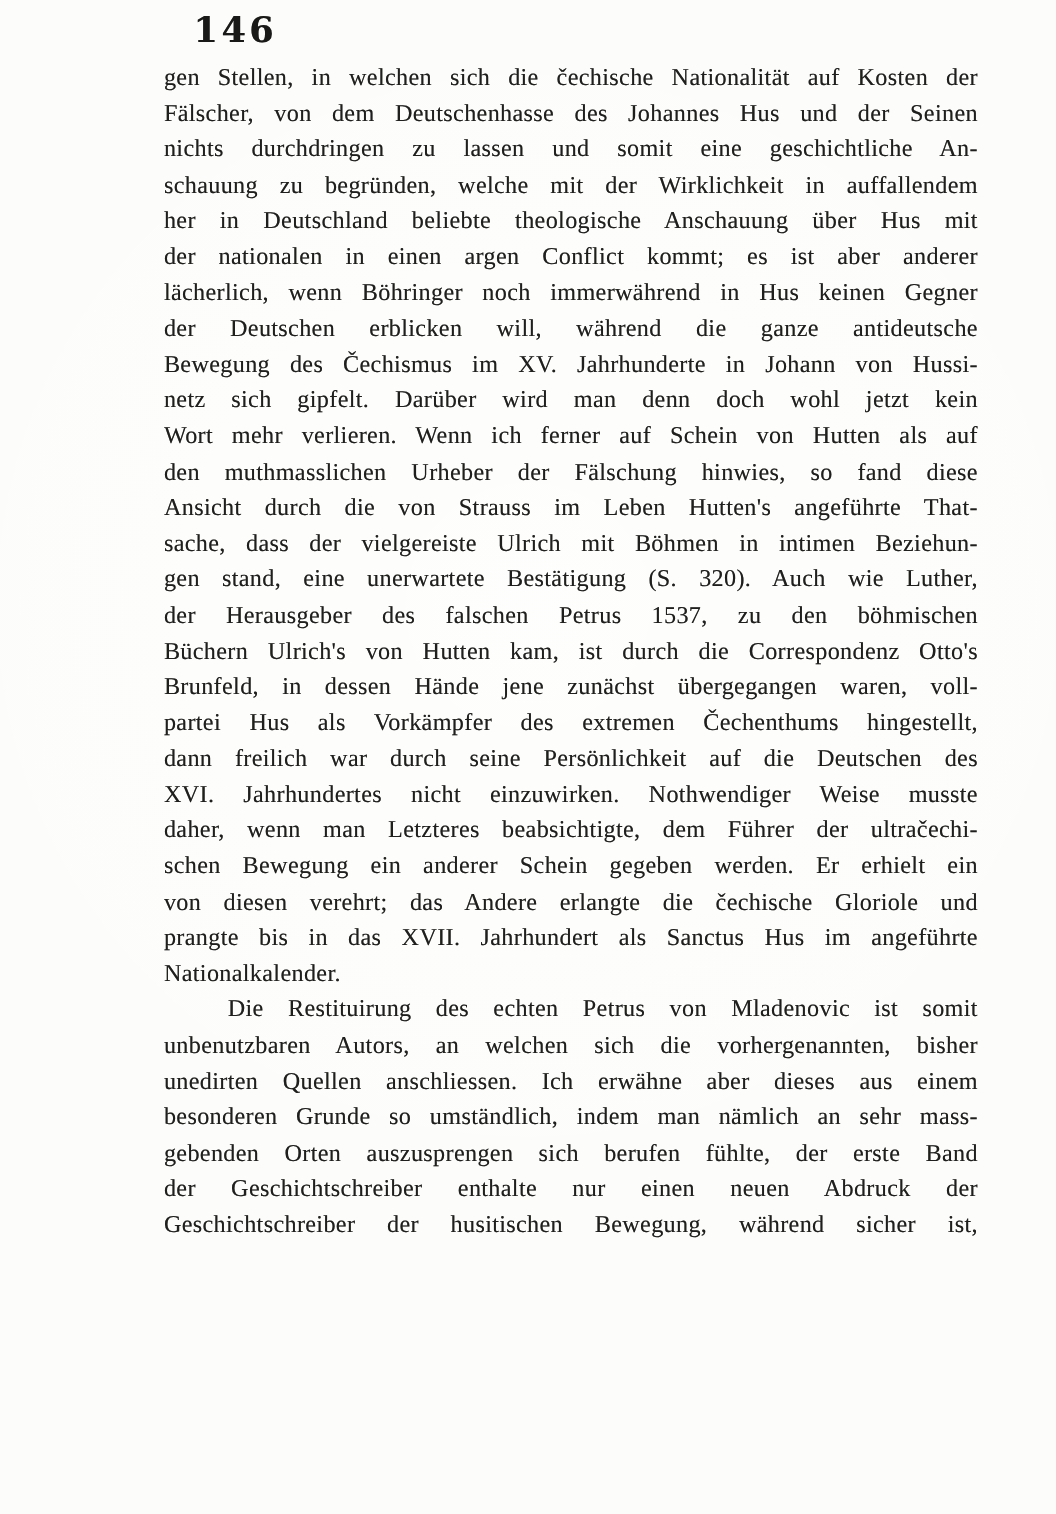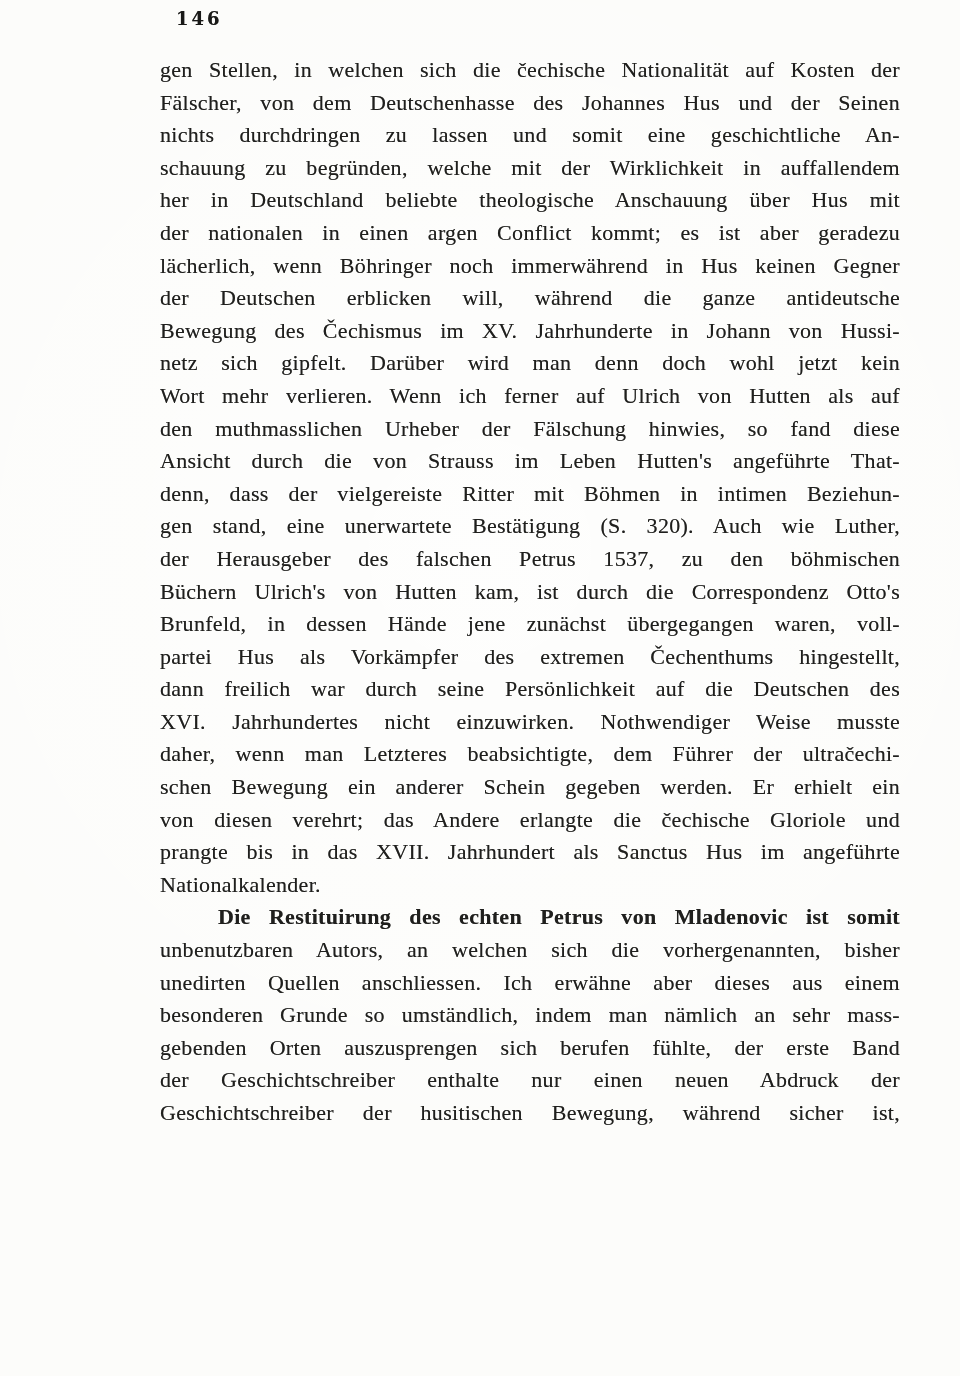--- a/index.html
+++ b/index.html
@@ -20,73 +20,72 @@
       radial-gradient(circle at 50% 40%, rgba(255,255,255,0.6), rgba(0,0,0,0) 70%),
       #fcfcfa;
     font-family: "Liberation Serif", "DejaVu Serif", serif;
     color: #1f1f1d;
   }
   .page-number {
     position: absolute;
     left: 176px;
     top: 8px;
     font-family: "DejaVu Serif", serif;
-    font-size: 18px;
+    font-size: 32px;
     font-weight: 700;
     letter-spacing: 3px;
     color: #191917;
     text-shadow: 0 0 0.6px rgba(30,30,30,0.6);
     text-align: right;
   }
   .text-block {
     position: absolute;
-    left: 160px;
+    left: 149px;
     top: 54px;
     width: 740px;
   }
   .line {
     font-size: 22px;
     line-height: 32.6px;
     height: 32.6px;
     letter-spacing: 0.3px;
     text-align: justify;
     text-align-last: justify;
     white-space: normal;
     overflow: visible;
     text-shadow: 0 0 0.6px rgba(35,35,33,0.55);
   }
   .line.left {
     text-align: left;
     text-align-last: left;
   }
   .line.indent {
     text-indent: 58px;
-    font-weight: bold;
   }
 </style>
 </head>
 <body>
 
 <div class="page">
   <div class="page-number">146</div>
   <div class="text-block">
     <div class="line">gen Stellen, in welchen sich die čechische Nationalität auf Kosten der</div>
     <div class="line">Fälscher, von dem Deutschenhasse des Johannes Hus und der Seinen</div>
     <div class="line">nichts durchdringen zu lassen und somit eine geschichtliche An-</div>
     <div class="line">schauung zu begründen, welche mit der Wirklichkeit in auffallendem</div>
     <div class="line">her in Deutschland beliebte theologische Anschauung über Hus mit</div>
-    <div class="line">der nationalen in einen argen Conflict kommt; es ist aber geradezu</div>
+    <div class="line">der nationalen in einen argen Conflict kommt; es ist aber anderer</div>
     <div class="line">lächerlich, wenn Böhringer noch immerwährend in Hus keinen Gegner</div>
     <div class="line">der Deutschen erblicken will, während die ganze antideutsche</div>
     <div class="line">Bewegung des Čechismus im XV. Jahrhunderte in Johann von Hussi-</div>
     <div class="line">netz sich gipfelt. Darüber wird man denn doch wohl jetzt kein</div>
-    <div class="line">Wort mehr verlieren. Wenn ich ferner auf Ulrich von Hutten als auf</div>
+    <div class="line">Wort mehr verlieren. Wenn ich ferner auf Schein von Hutten als auf</div>
     <div class="line">den muthmasslichen Urheber der Fälschung hinwies, so fand diese</div>
     <div class="line">Ansicht durch die von Strauss im Leben Hutten's angeführte That-</div>
-    <div class="line">denn, dass der vielgereiste Ritter mit Böhmen in intimen Beziehun-</div>
+    <div class="line">sache, dass der vielgereiste Ulrich mit Böhmen in intimen Beziehun-</div>
     <div class="line">gen stand, eine unerwartete Bestätigung (S. 320). Auch wie Luther,</div>
     <div class="line">der Herausgeber des falschen Petrus 1537, zu den böhmischen</div>
     <div class="line">Büchern Ulrich's von Hutten kam, ist durch die Correspondenz Otto's</div>
     <div class="line">Brunfeld, in dessen Hände jene zunächst übergegangen waren, voll-</div>
     <div class="line">partei Hus als Vorkämpfer des extremen Čechenthums hingestellt,</div>
     <div class="line">dann freilich war durch seine Persönlichkeit auf die Deutschen des</div>
     <div class="line">XVI. Jahrhundertes nicht einzuwirken. Nothwendiger Weise musste</div>
     <div class="line">daher, wenn man Letzteres beabsichtigte, dem Führer der ultračechi-</div>
     <div class="line">schen Bewegung ein anderer Schein gegeben werden. Er erhielt ein</div>
     <div class="line">von diesen verehrt; das Andere erlangte die čechische Gloriole und</div>

